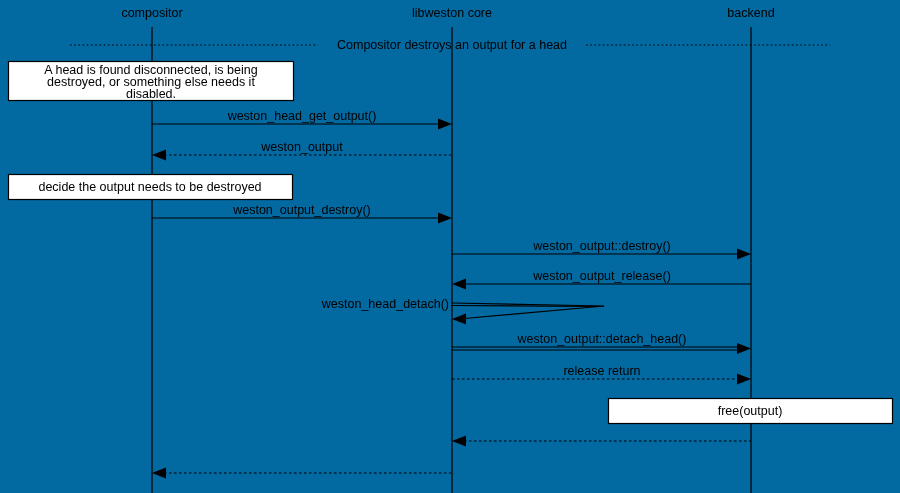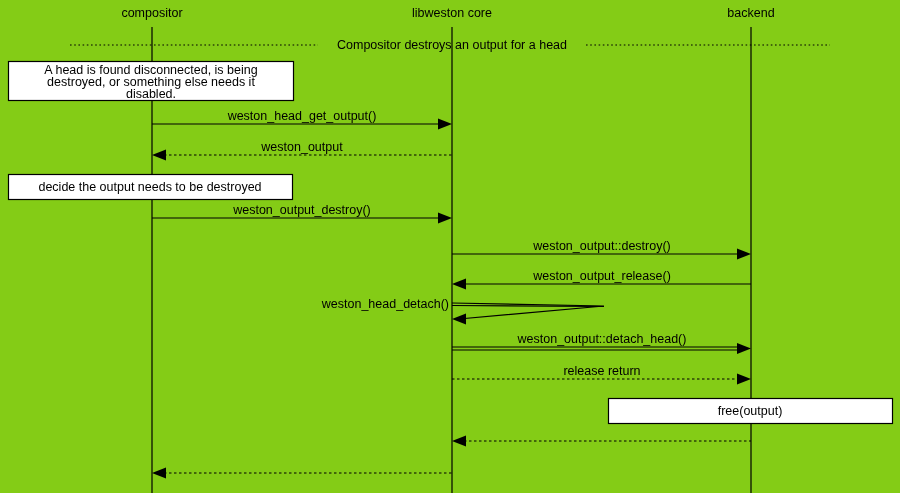--- a/index.html
+++ b/index.html
@@ -8,21 +8,21 @@
     background: #ffffff;
   }
   body {
     font-family: "Liberation Sans", "DejaVu Sans", sans-serif;
     color: #000000;
   }
   #diagram-root {
     position: relative;
     width: 900px;
     height: 493px;
-    background: #84cc16;
+    background: #0369a1;
     overflow: hidden;
   }
   svg#seq-svg {
     position: absolute;
     left: 0;
     top: 0;
     width: 900px;
     height: 493px;
     display: block;
   }

